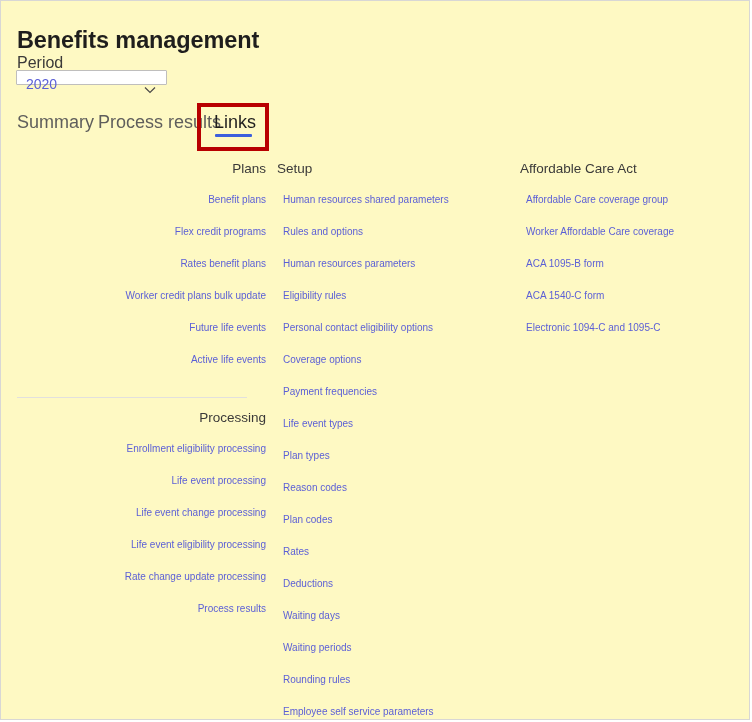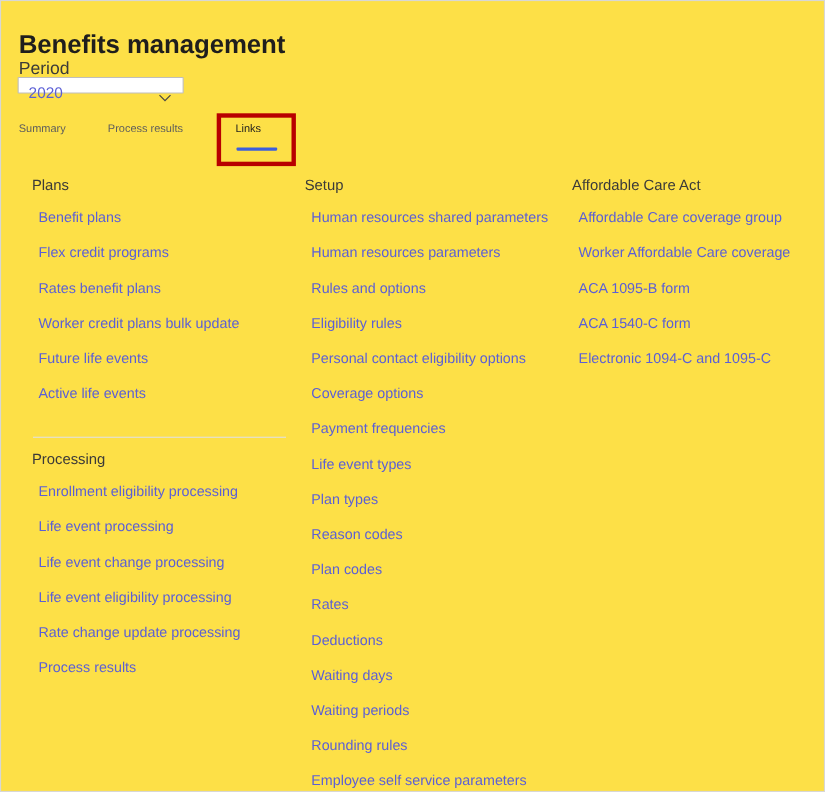--- a/index.html
+++ b/index.html
@@ -13,21 +13,21 @@
     background: #ffffff;
     font-family: "Liberation Sans", sans-serif;
     overflow: hidden;
   }
   #page {
     position: relative;
     width: 750px;
     height: 720px;
     box-sizing: border-box;
     border: 1px solid #d8d7d5;
-    background: #fde047;
+    background: #fef9c3;
     overflow: hidden;
   }
 
   
   .page-title {
     position: absolute;
     left: 16px;
     top: 10px;
     font-size: 23.5px;
     font-weight: bold;
@@ -76,21 +76,21 @@
   
   .tabs {
     position: absolute;
     left: 16px;
     top: 111px;
     height: 34px;
   }
   .tab {
     position: absolute;
     top: 0;
-    font-size: 10px;
+    font-size: 18px;
     white-space: nowrap;
     cursor: pointer;
     color: #5f5e5c;
   }
   .tab.active {
     color: #1f1e1d;
   }
   .tab-underline {
     position: absolute;
     height: 3px;
@@ -107,21 +107,21 @@
     border: 4px solid #b80000;
     background: transparent;
     pointer-events: none;
   }
 
   
   .column {
     position: absolute;
     top: 160px;
   }
-  .col-1 { left: 28px;  width: 250px; }
+  .col-1 { left: 15px;  width: 250px; text-align: right; }
   .col-2 { left: 276px; width: 250px; }
   .col-3 { left: 519px; width: 215px; }
 
   .group-header {
     font-size: 13.5px;
     color: #3b3a39;
     margin: 0 0 6px 0;
     white-space: nowrap;
   }
   .link-list {
@@ -129,21 +129,21 @@
     margin: 0;
     padding: 0;
   }
   .link-list li {
     height: 32px;
     line-height: 32px;
     padding-left: 6px;
     margin: 0;
   }
   .link {
-    font-size: 13px;
+    font-size: 10px;
     color: #5b5fd6;
     text-decoration: none;
     white-space: nowrap;
     cursor: pointer;
   }
   .divider {
     width: 230px;
     height: 1px;
     background: #e2e0de;
     margin: 23px 0 12px 1px;
@@ -194,22 +194,22 @@
         <li><a class="link" href="#">Life event change processing</a></li>
         <li><a class="link" href="#">Life event eligibility processing</a></li>
         <li><a class="link" href="#">Rate change update processing</a></li>
         <li><a class="link" href="#">Process results</a></li>
       </ul>
     </div>
   <div class="column col-2" id="column-1">
       <div class="group-header">Setup</div>
       <ul class="link-list">
         <li><a class="link" href="#">Human resources shared parameters</a></li>
+        <li><a class="link" href="#">Rules and options</a></li>
         <li><a class="link" href="#">Human resources parameters</a></li>
-        <li><a class="link" href="#">Rules and options</a></li>
         <li><a class="link" href="#">Eligibility rules</a></li>
         <li><a class="link" href="#">Personal contact eligibility options</a></li>
         <li><a class="link" href="#">Coverage options</a></li>
         <li><a class="link" href="#">Payment frequencies</a></li>
         <li><a class="link" href="#">Life event types</a></li>
         <li><a class="link" href="#">Plan types</a></li>
         <li><a class="link" href="#">Reason codes</a></li>
         <li><a class="link" href="#">Plan codes</a></li>
         <li><a class="link" href="#">Rates</a></li>
         <li><a class="link" href="#">Deductions</a></li>

